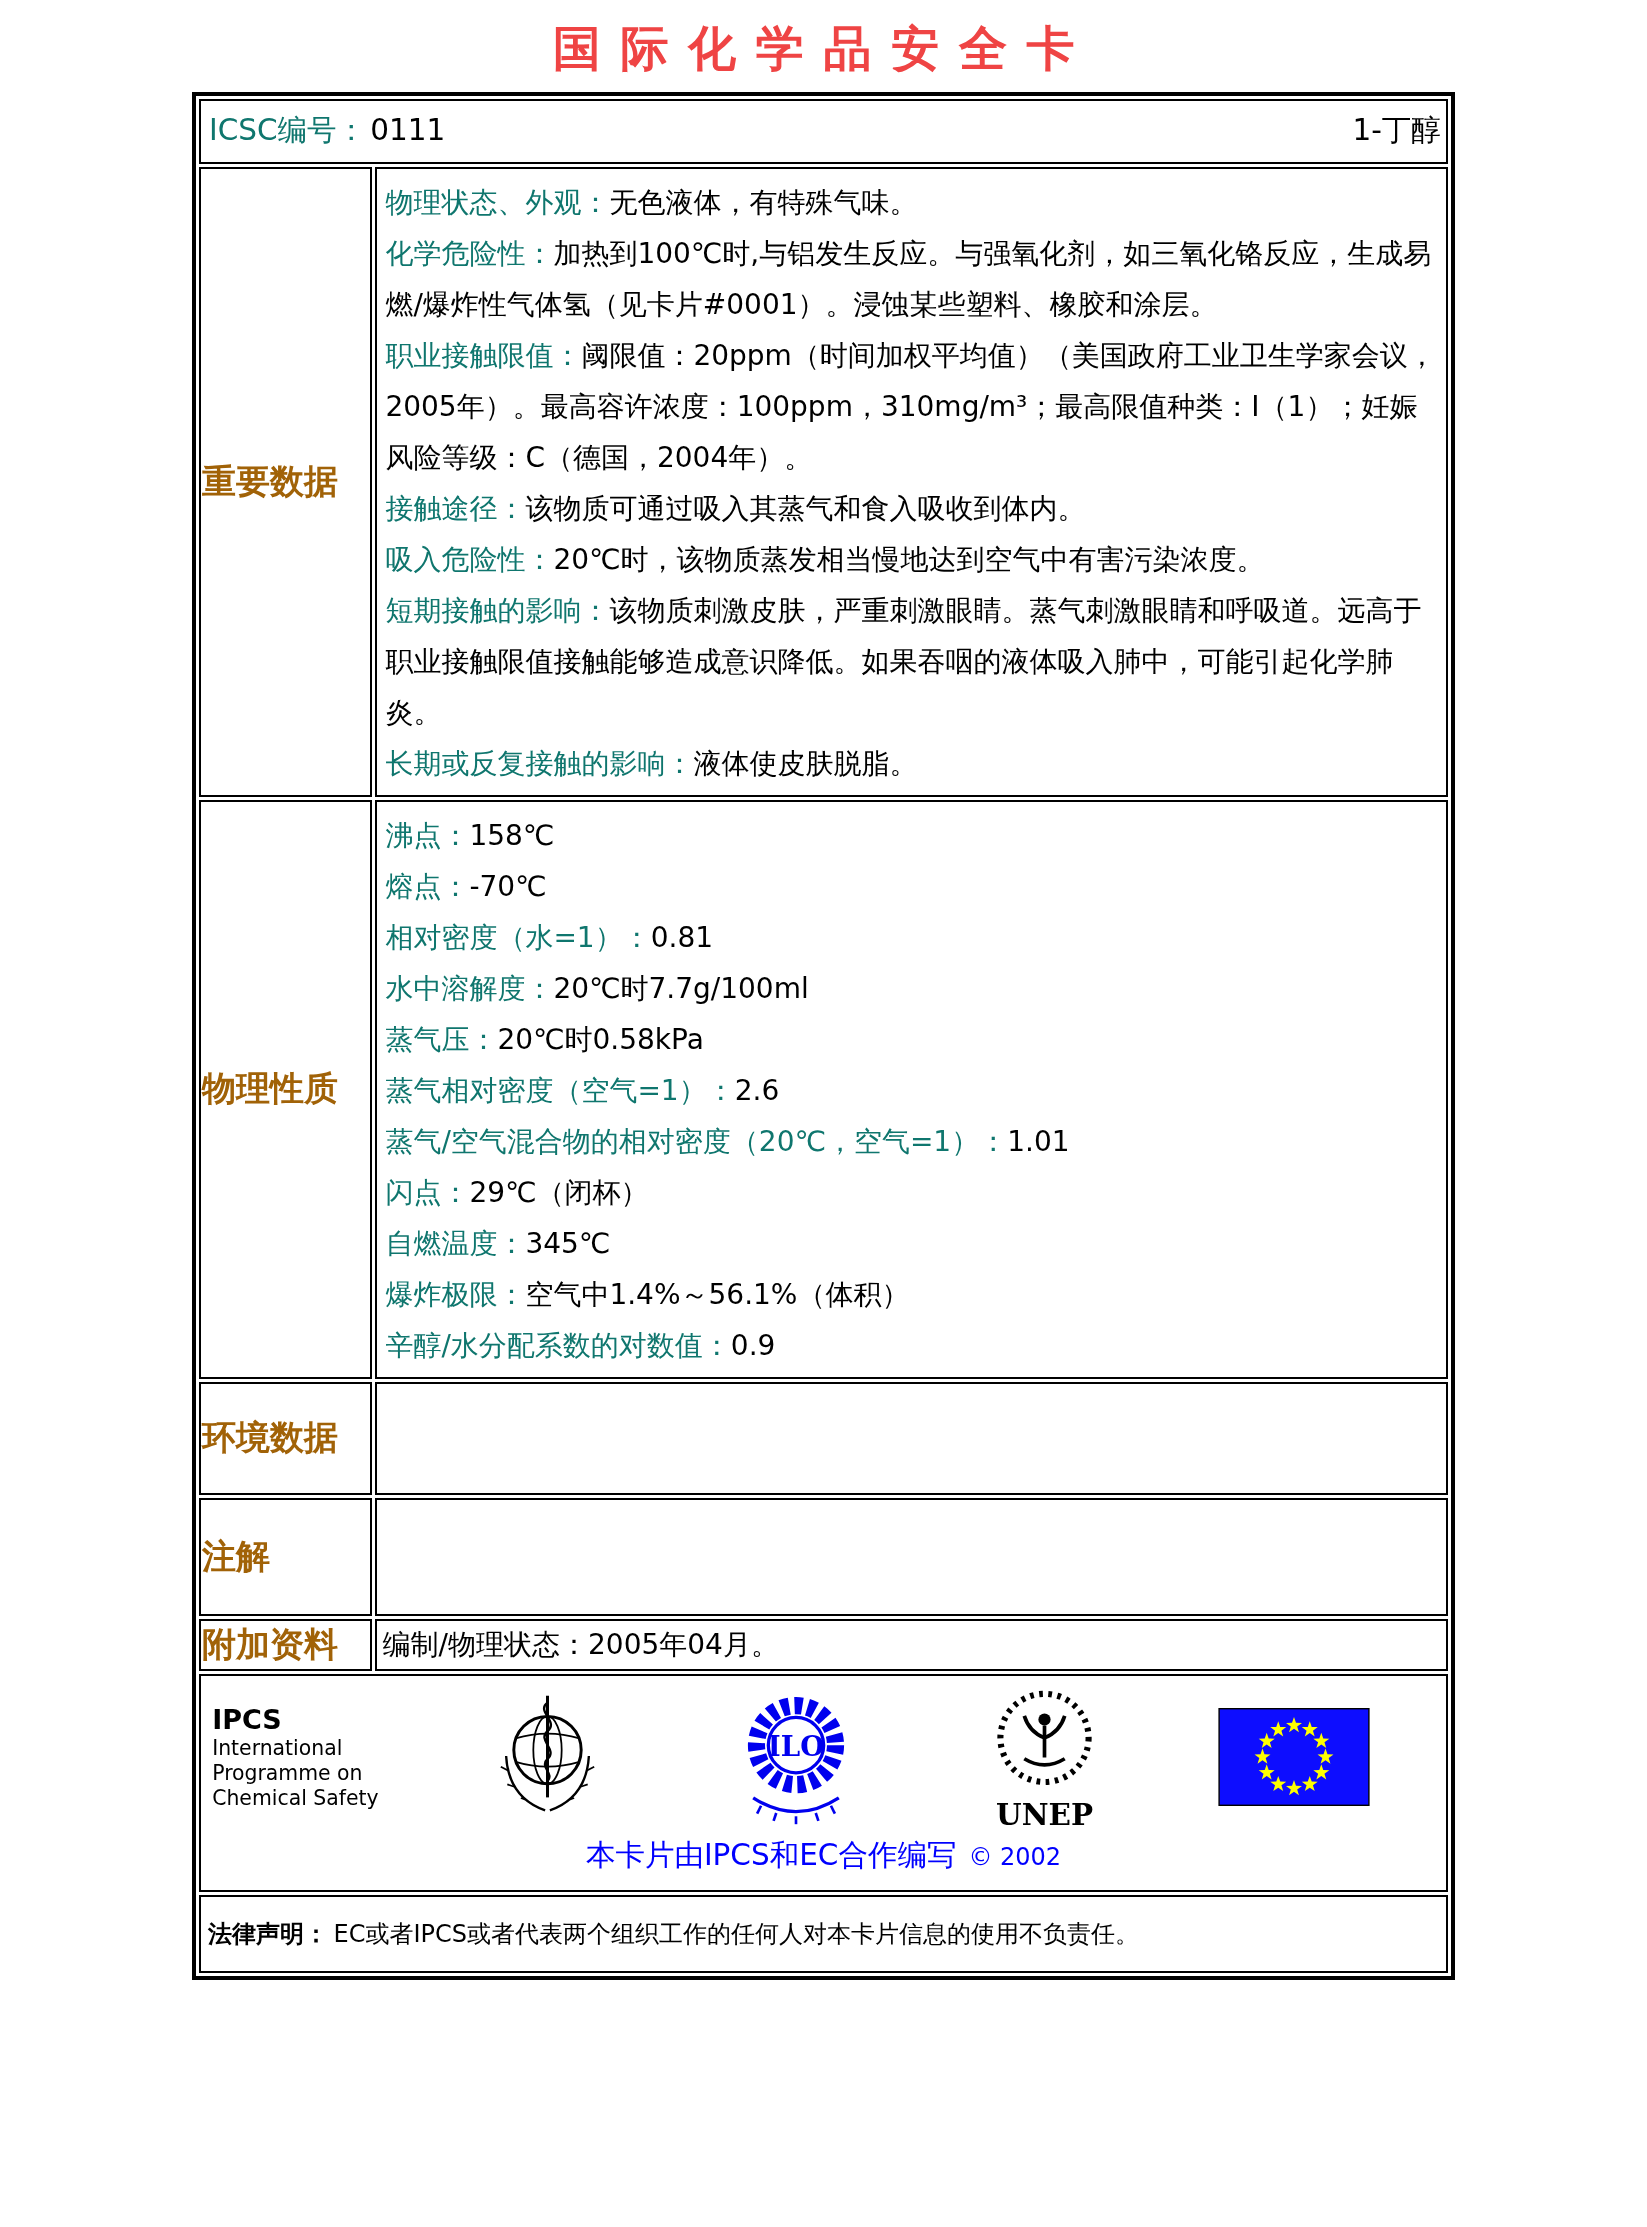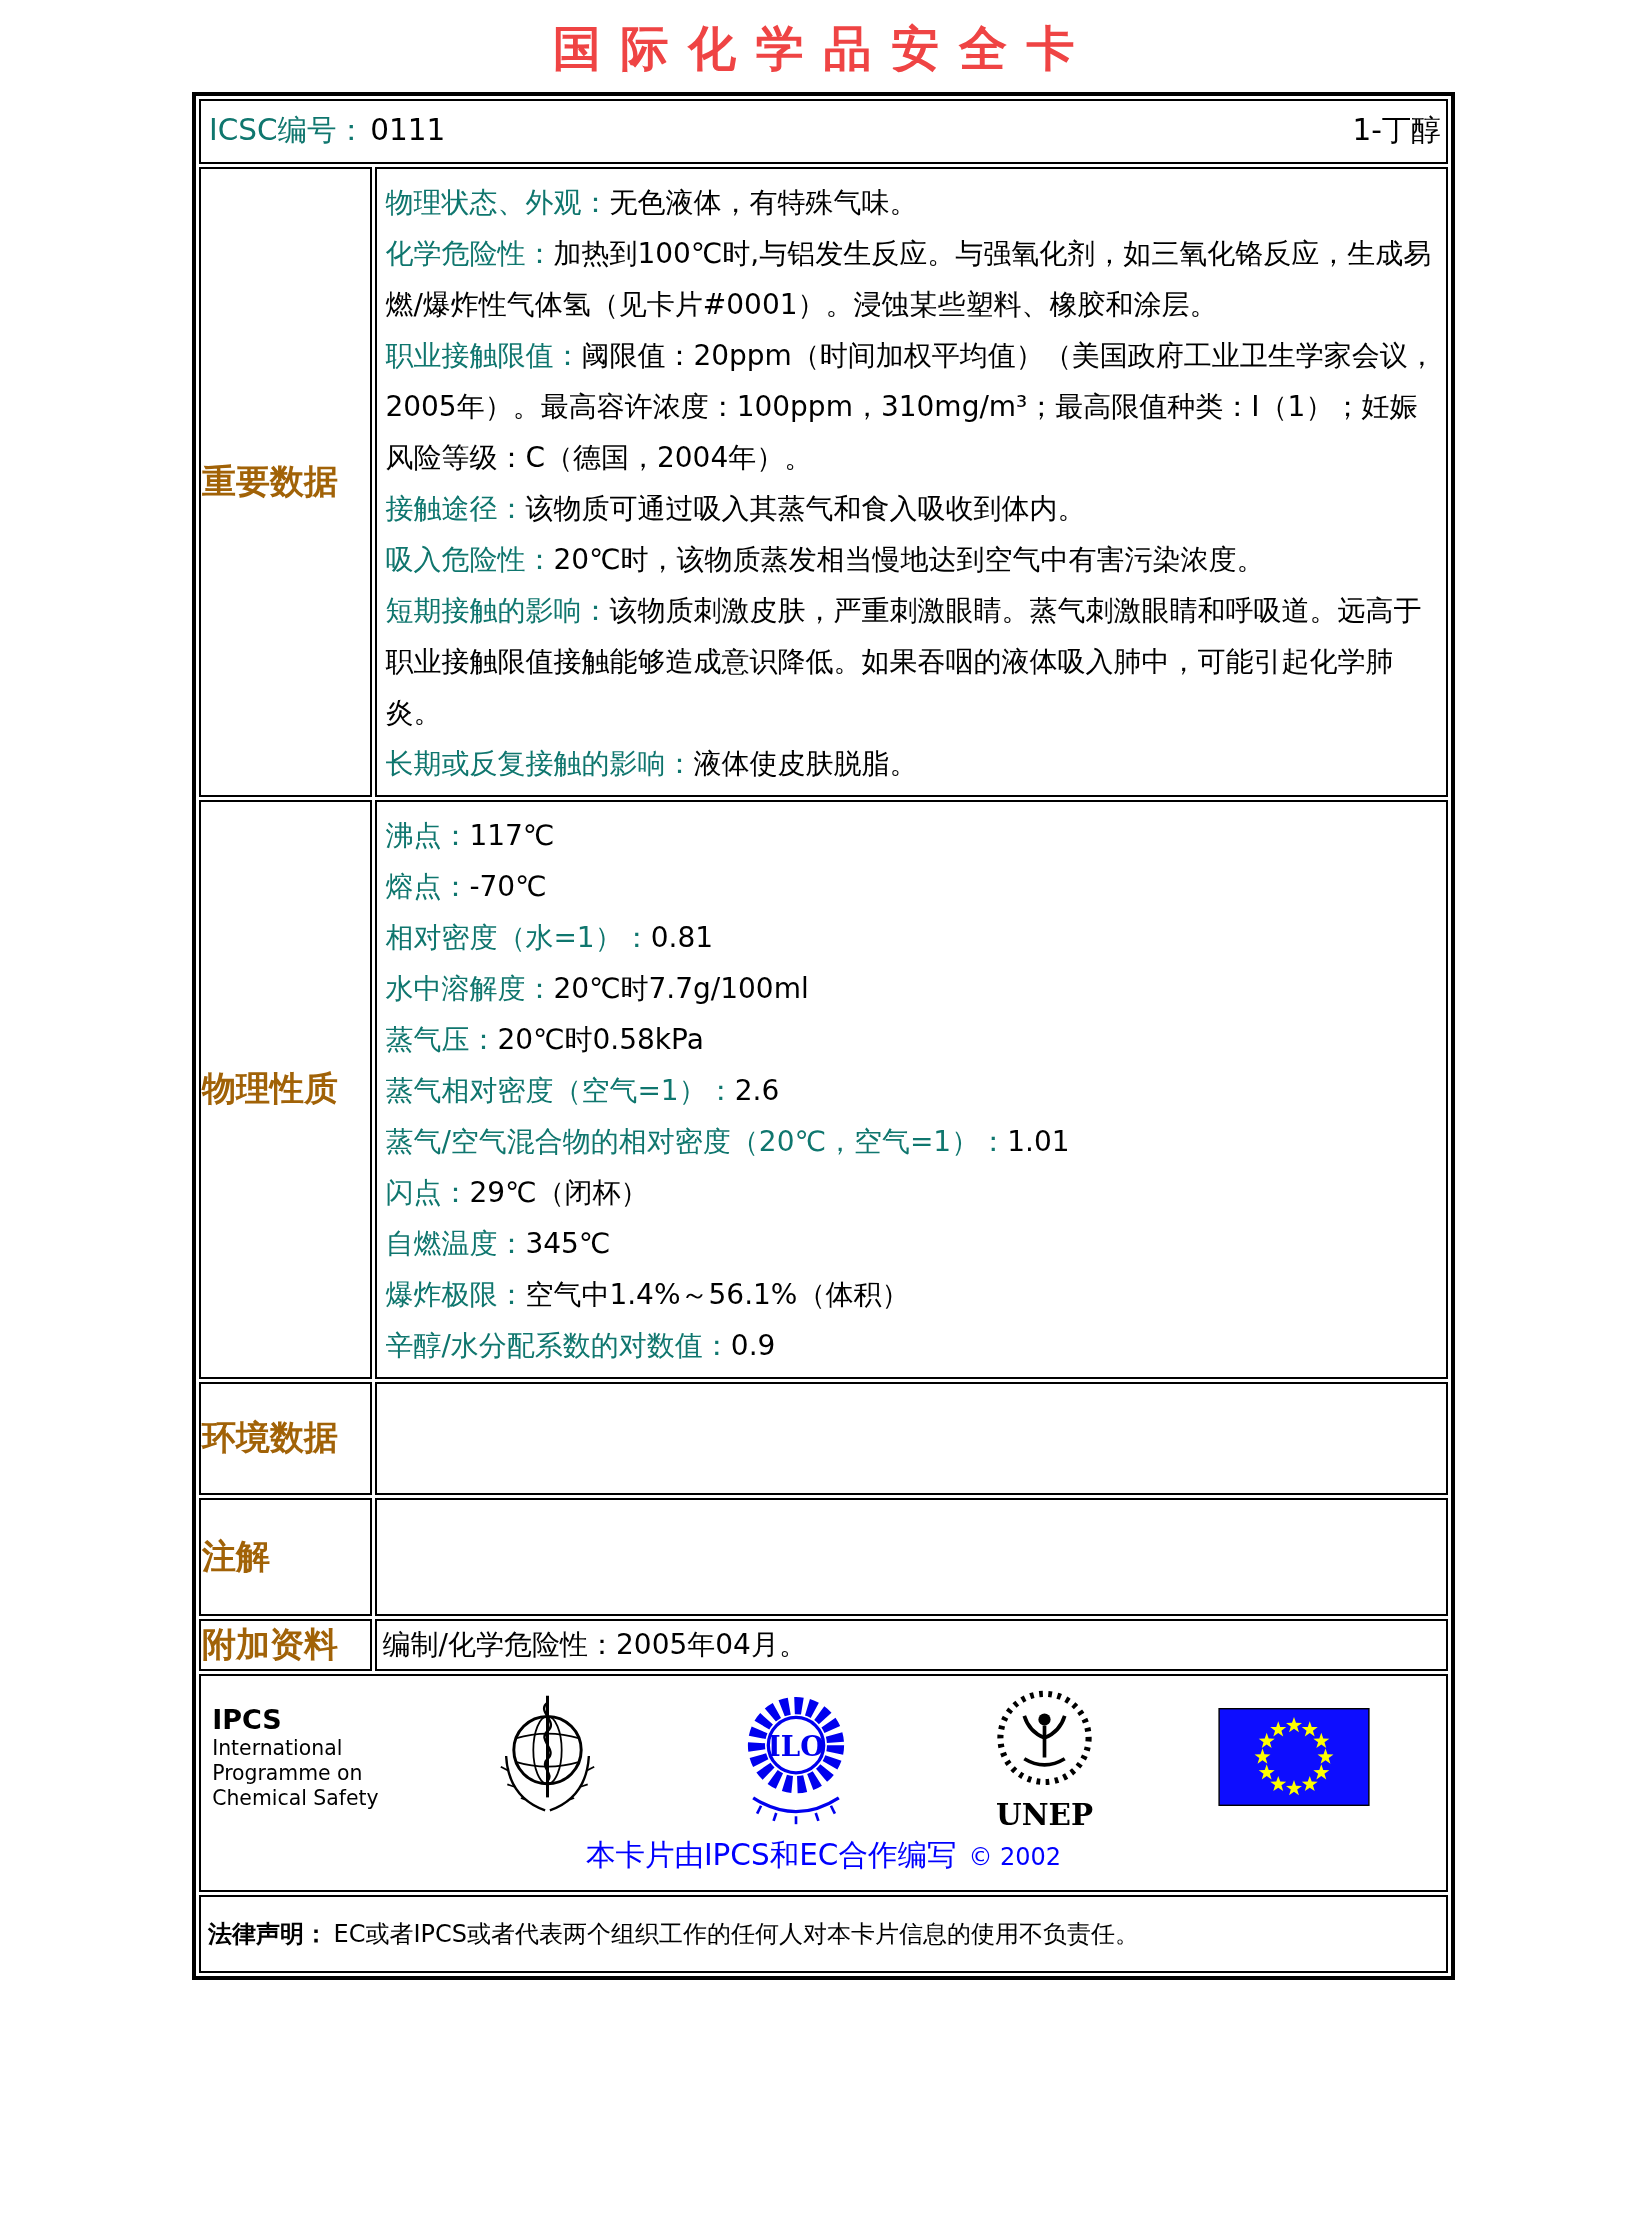--- a/index.html
+++ b/index.html
@@ -112,21 +112,21 @@
         <p class="line"><span class="k">接触途径：</span><span class="v">该物质可通过吸入其蒸气和食入吸收到体内。</span></p>
         <p class="line"><span class="k">吸入危险性：</span><span class="v">20℃时，该物质蒸发相当慢地达到空气中有害污染浓度。</span></p>
         <p class="line"><span class="k">短期接触的影响：</span><span class="v">该物质刺激皮肤，严重刺激眼睛。蒸气刺激眼睛和呼吸道。远高于职业接触限值接触能够造成意识降低。如果吞咽的液体吸入肺中，可能引起化学肺炎。</span></p>
         <p class="line"><span class="k">长期或反复接触的影响：</span><span class="v">液体使皮肤脱脂。</span></p>
       </td>
     </tr>
 
     <tr>
       <td class="lab">物理性质</td>
       <td class="cnt">
-        <p class="line"><span class="k">沸点：</span><span class="v">117℃</span></p>
+        <p class="line"><span class="k">沸点：</span><span class="v">158℃</span></p>
         <p class="line"><span class="k">熔点：</span><span class="v">-70℃</span></p>
         <p class="line"><span class="k">相对密度（水=1）：</span><span class="v">0.81</span></p>
         <p class="line"><span class="k">水中溶解度：</span><span class="v">20℃时7.7g/100ml</span></p>
         <p class="line"><span class="k">蒸气压：</span><span class="v">20℃时0.58kPa</span></p>
         <p class="line"><span class="k">蒸气相对密度（空气=1）：</span><span class="v">2.6</span></p>
         <p class="line"><span class="k">蒸气/空气混合物的相对密度（20℃，空气=1）：</span><span class="v">1.01</span></p>
         <p class="line"><span class="k">闪点：</span><span class="v">29℃（闭杯）</span></p>
         <p class="line"><span class="k">自燃温度：</span><span class="v">345℃</span></p>
         <p class="line"><span class="k">爆炸极限：</span><span class="v">空气中1.4%～56.1%（体积）</span></p>
         <p class="line"><span class="k">辛醇/水分配系数的对数值：</span><span class="v">0.9</span></p>
@@ -143,21 +143,21 @@
     <tr>
       <td class="lab">注解</td>
       <td class="cnt cnt-empty">
         <div class="empty-notes"></div>
       </td>
     </tr>
 
     <tr>
       <td class="lab">附加资料</td>
       <td class="cnt cnt-empty">
-        <div class="addl-inner">编制/化学危险性：2005年04月。</div>
+        <div class="addl-inner">编制/物理状态：2005年04月。</div>
       </td>
     </tr>
 
     <tr>
       <td colspan="2" class="logos-cell">
         <div class="logos-row">
           <div class="ipcs-block">
             <div class="ipcs-abbr">IPCS</div>
             <div class="ipcs-line">International</div>
             <div class="ipcs-line">Programme on</div>

